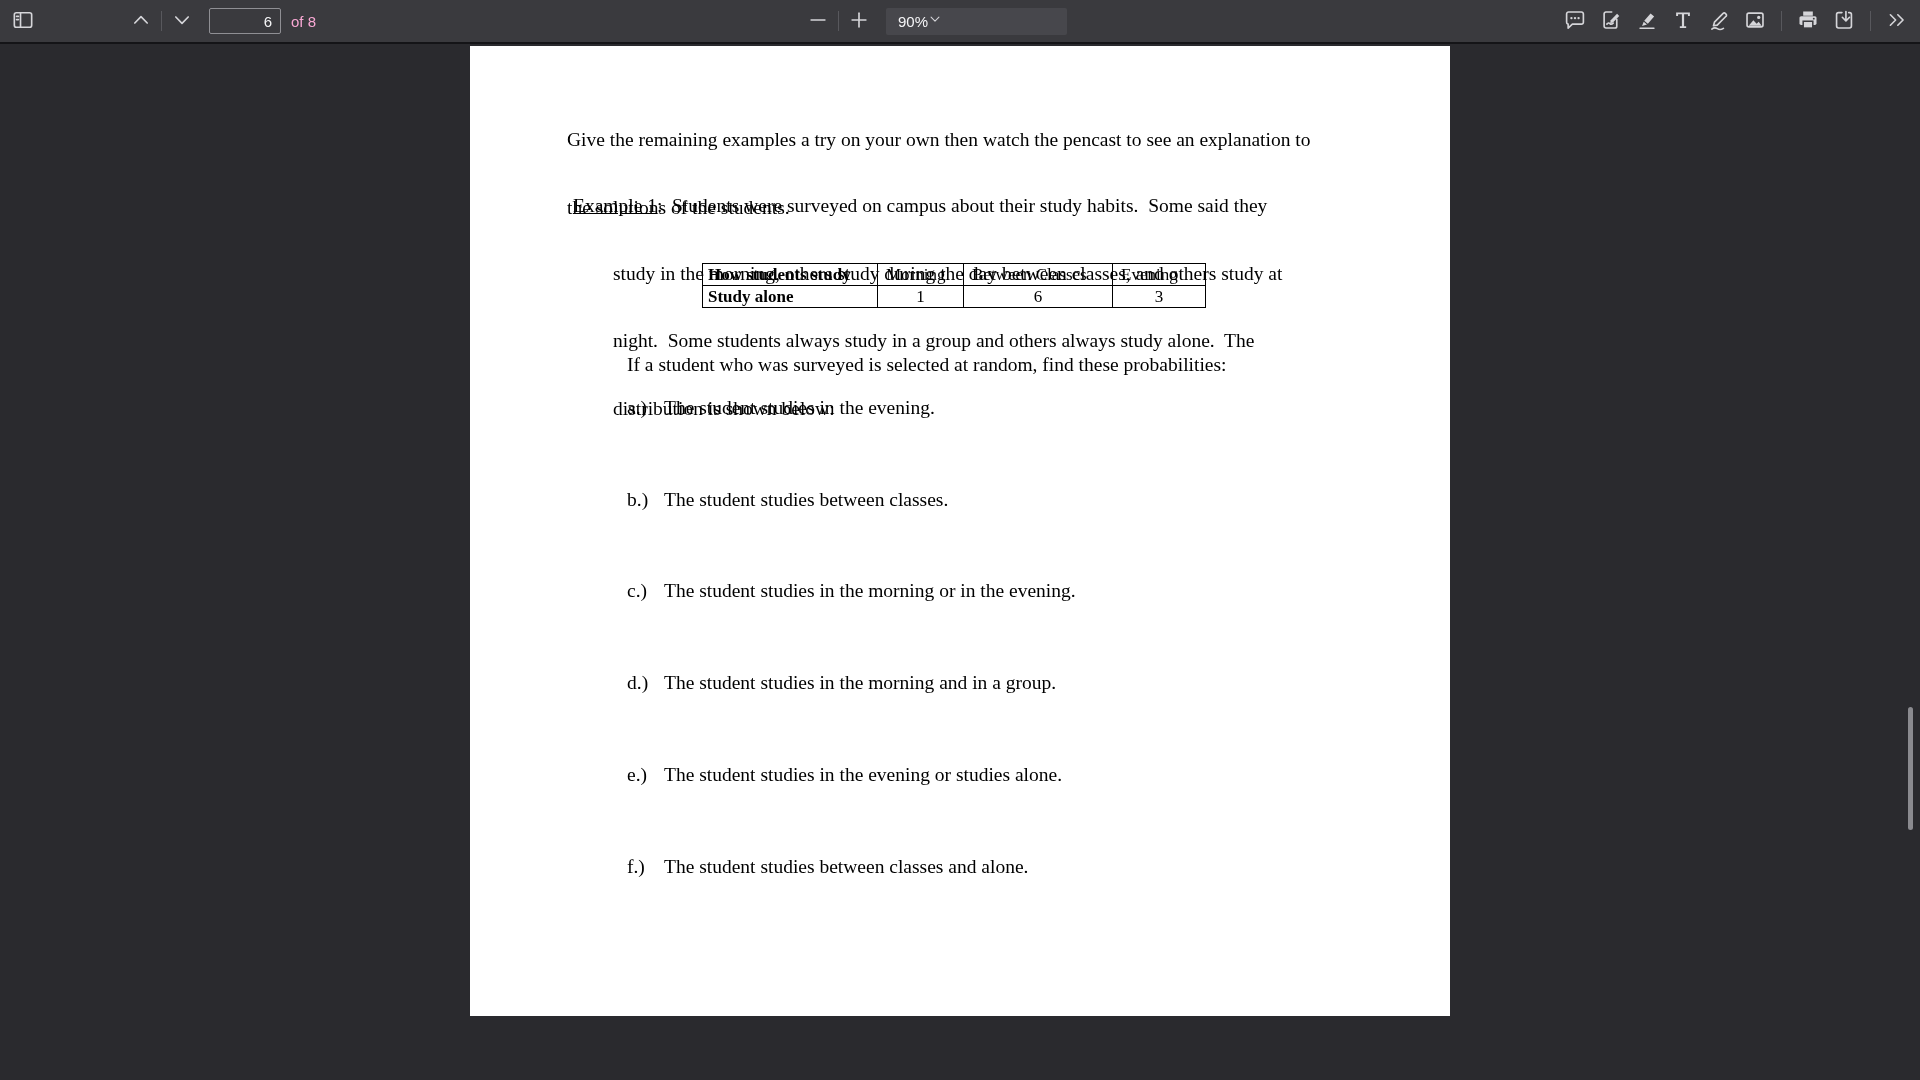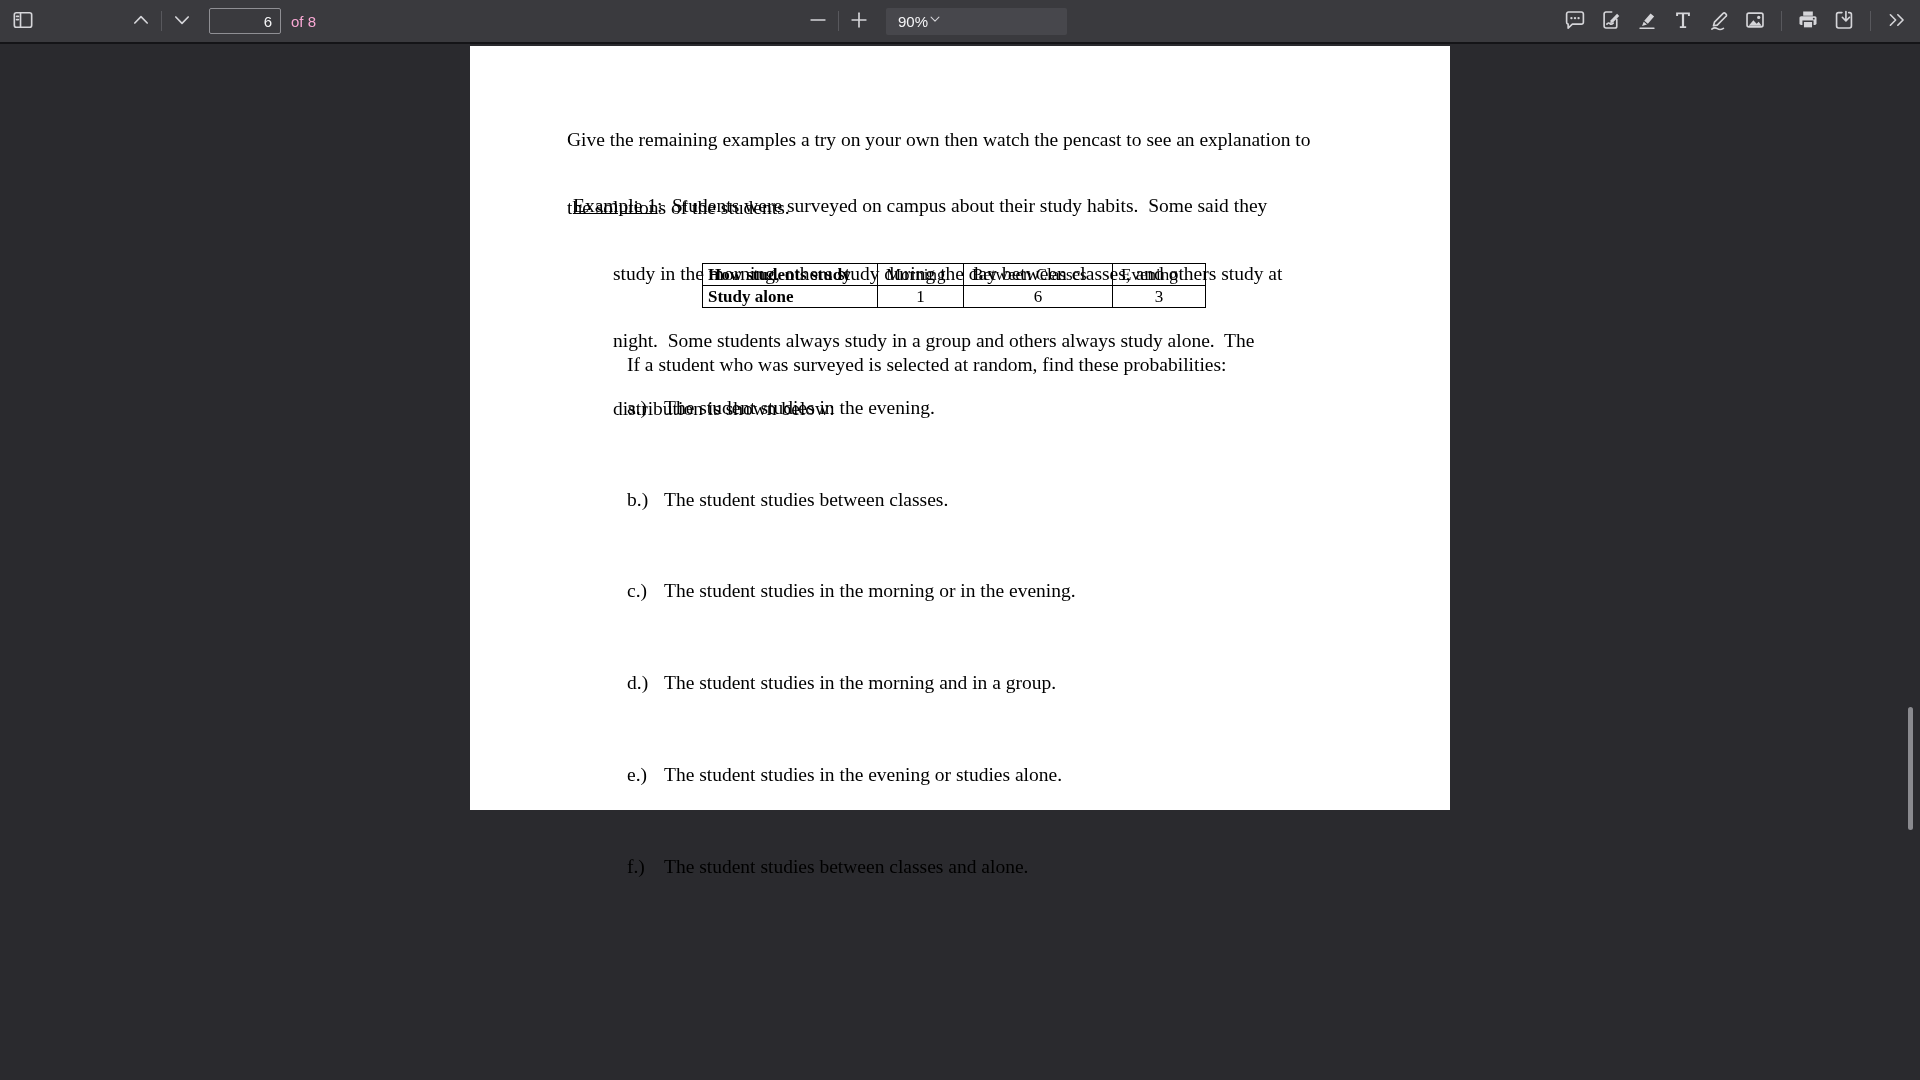--- a/index.html
+++ b/index.html
@@ -46,21 +46,21 @@
     background: #47474c; border-radius: 2px;
     display: flex; align-items: center; justify-content: flex-start;
     padding: 0 10px 0 12px; box-sizing: border-box; cursor: pointer;
   }
   .zoom-select .zoom-label { color: #f5f5f7; font-size: 15px; }
   .zoom-select svg { width: 14px; height: 14px; }
   
   .viewer { position: absolute; top: 46px; left: 0; width: 1920px; height: 1034px; background: #2a2a2e; }
   .pdf-page {
     position: absolute; left: 470px; top: 0;
-    width: 980px; height: 764px;
+    width: 980px; height: 970px;
     background: #ffffff;
   }
   .doc { position: absolute; color: #000; font-family: "Liberation Serif", serif; font-size: 19.5px; line-height: 22.5px; white-space: pre; }
   .intro { left: 97px; top: 38px; }
   .example { left: 103px; top: 104px; }
   .example .cont { margin-left: 40px; }
   .ex-label { text-decoration: underline; }
   .prompt { left: 157px; top: 308px; text-align: center; }
   .q-item { position: absolute; left: 157px; display: flex; }
   .q-letter { display: inline-block; width: 37px; flex: none; }

